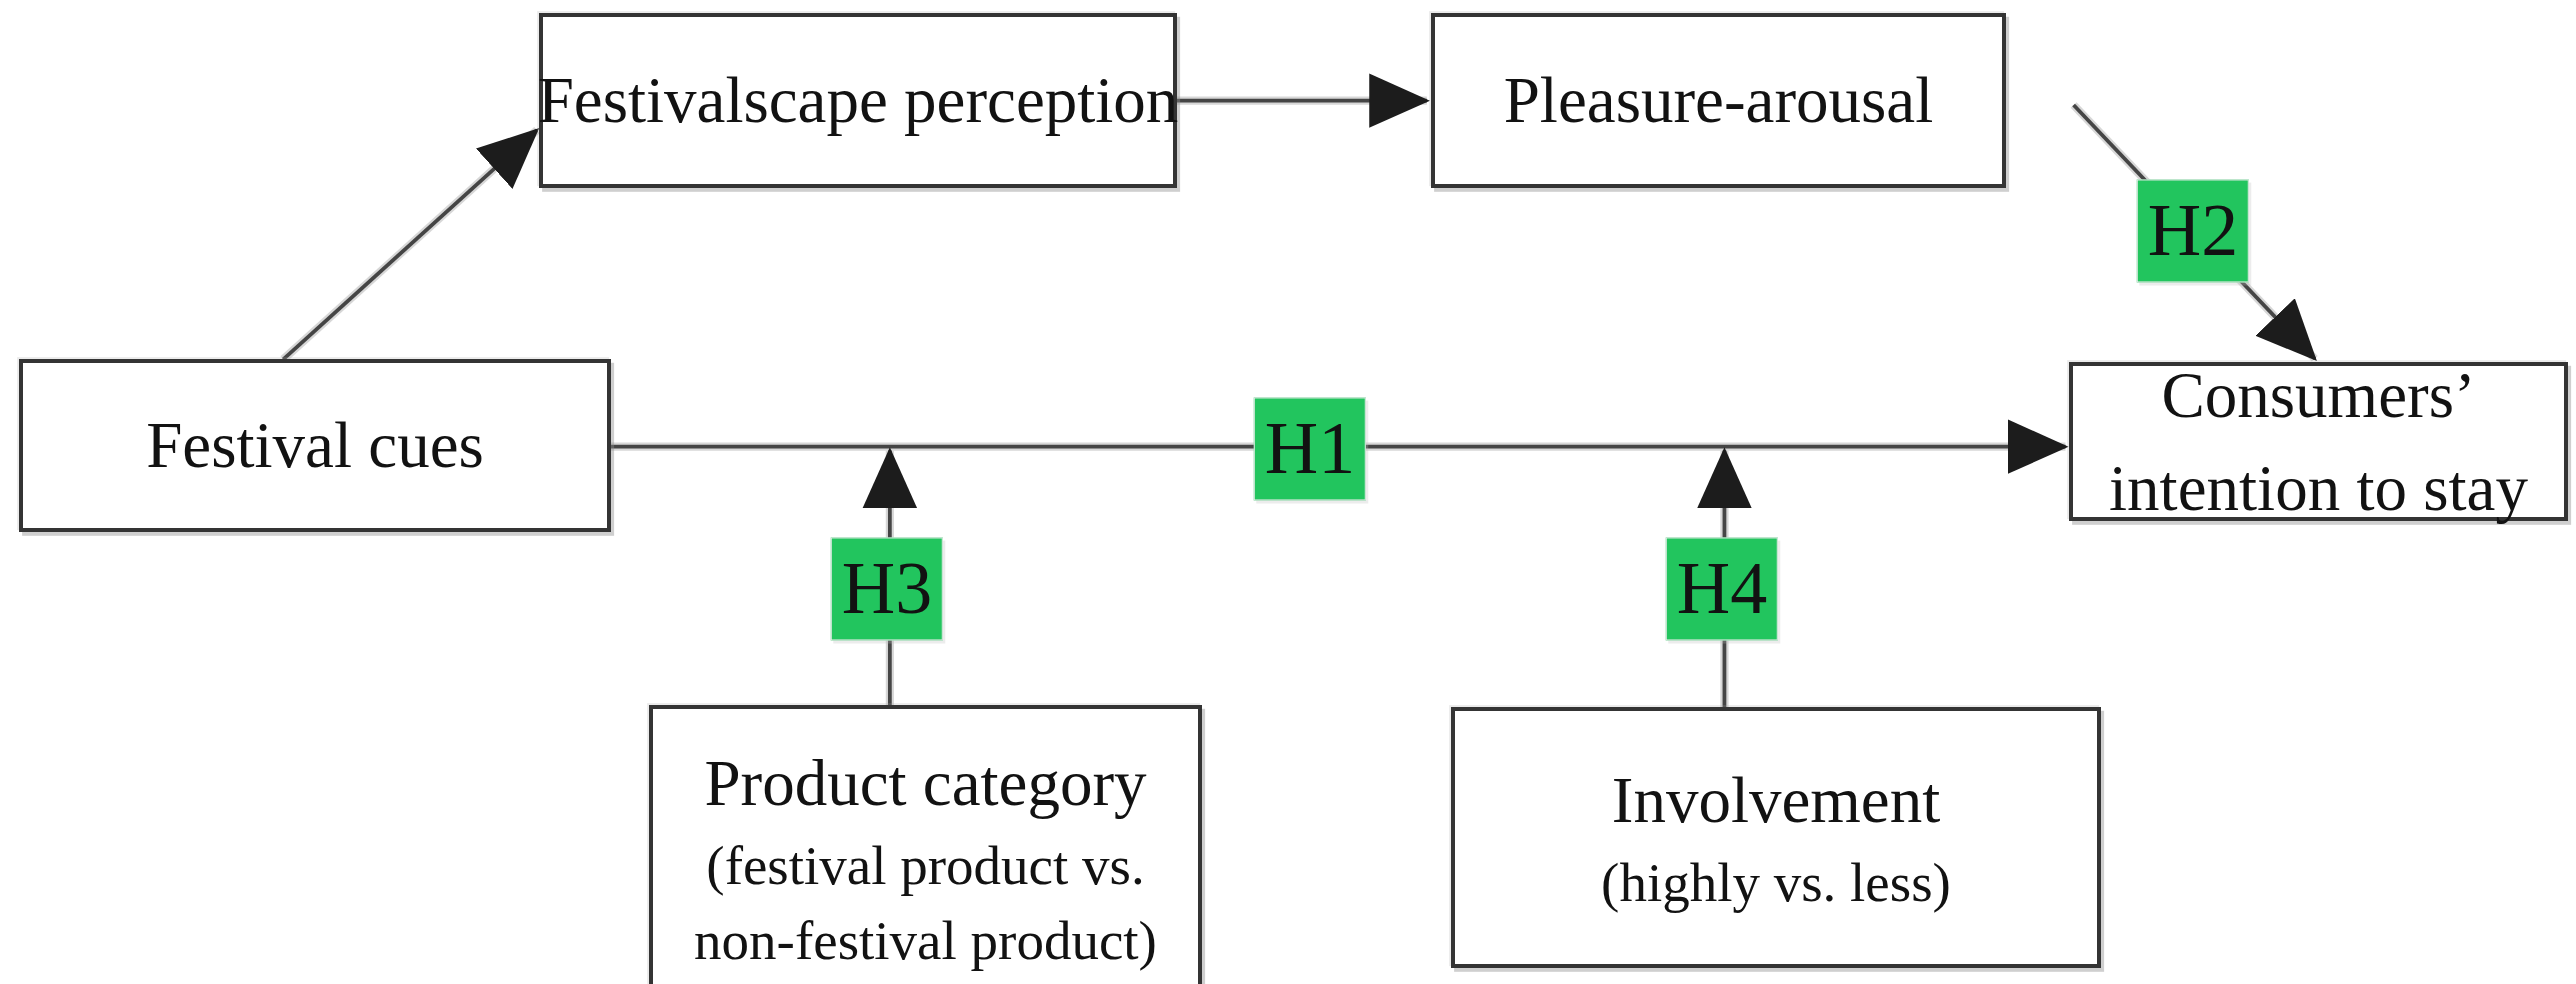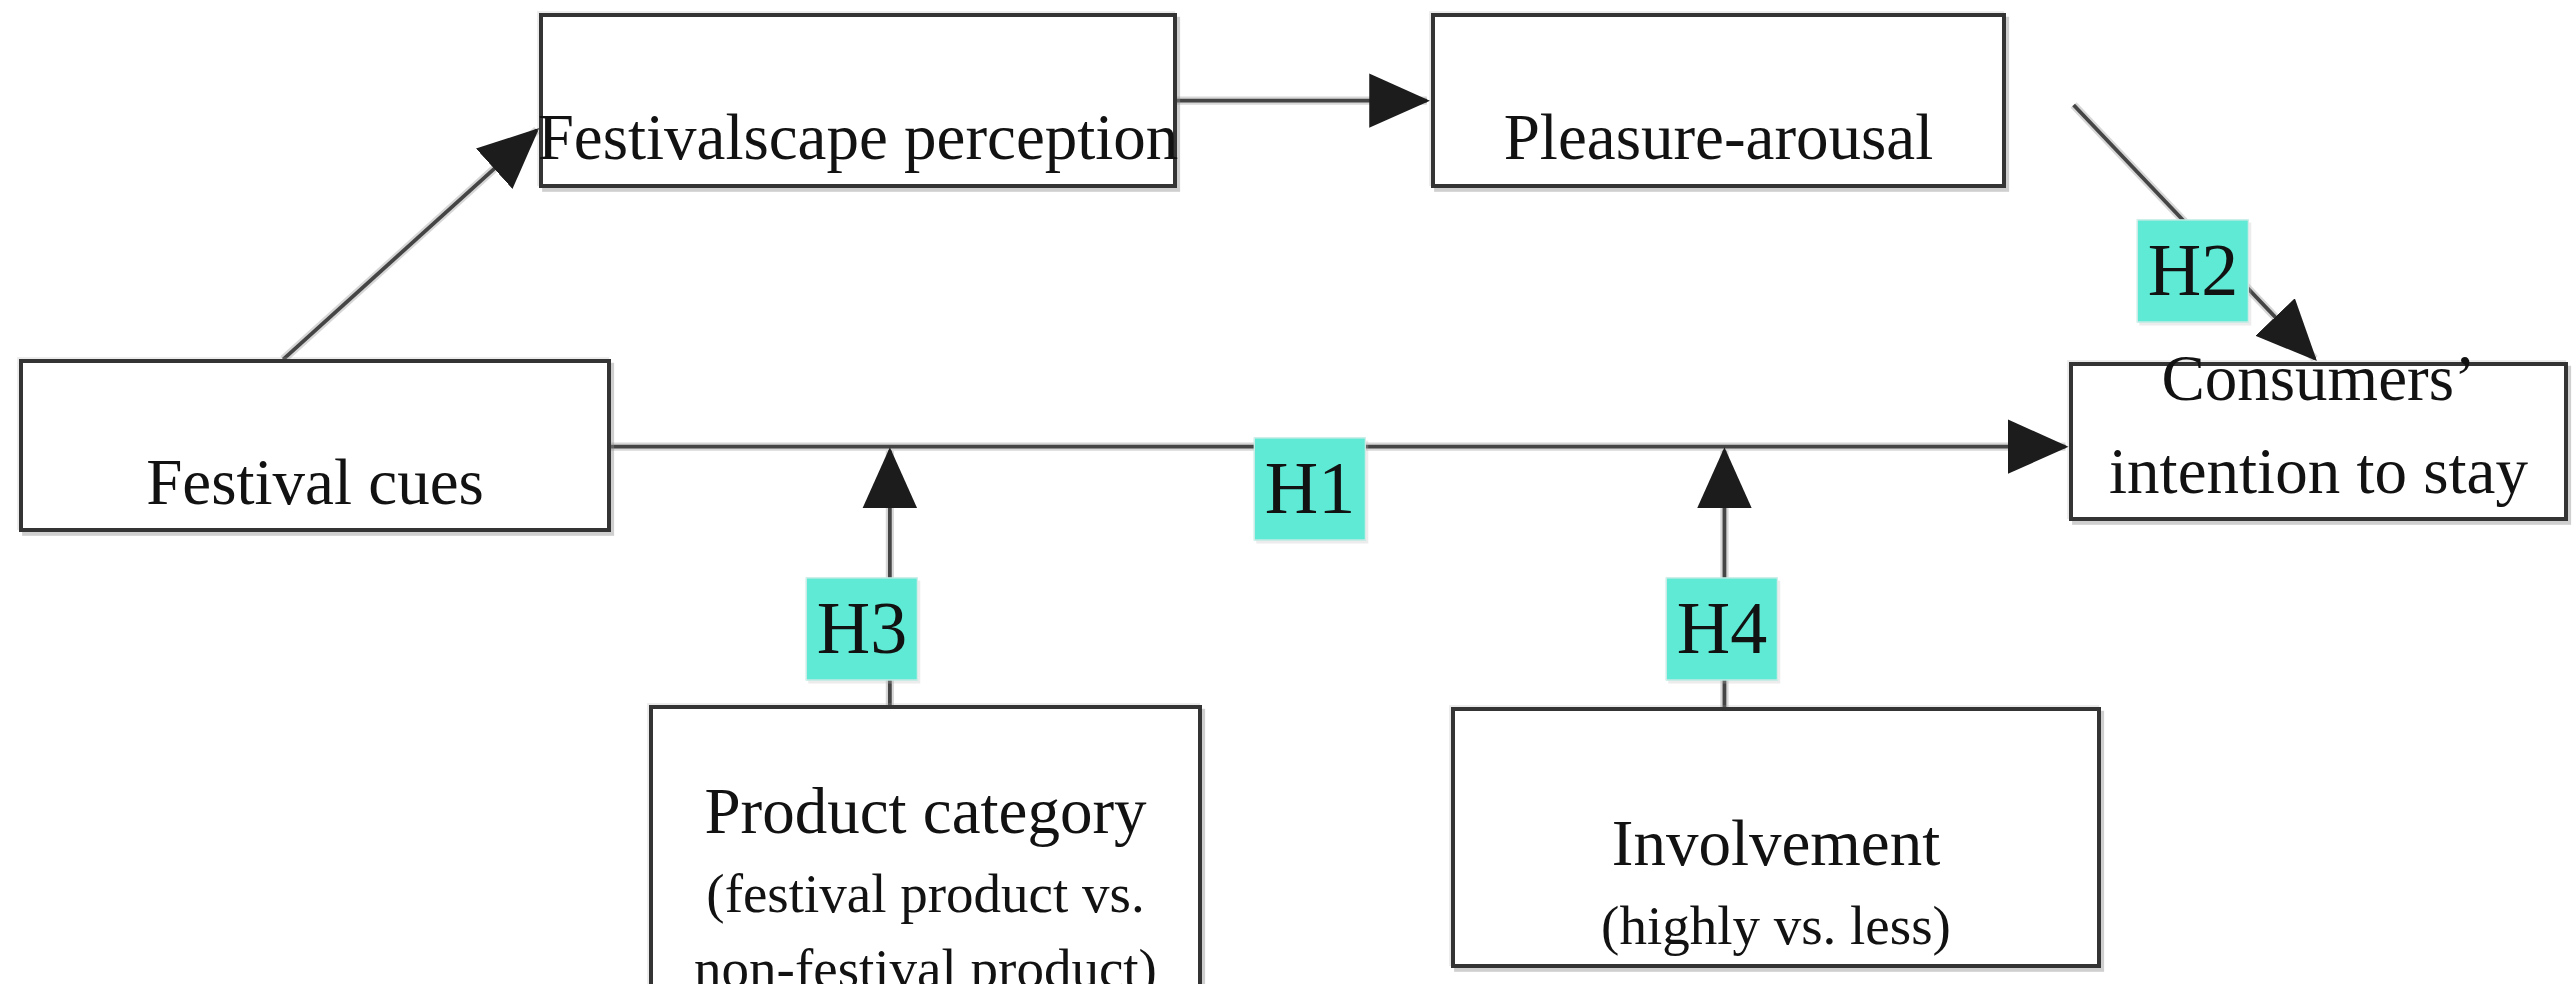--- a/index.html
+++ b/index.html
@@ -5,42 +5,42 @@
   html,body{margin:0;padding:0;background:#ffffff;}
   .stage{
     position:relative;width:2576px;height:985px;background:#ffffff;
     font-family:"Liberation Serif","DejaVu Serif",serif;color:#121212;overflow:hidden;
   }
   svg.arrow-layer{position:absolute;left:0;top:0;width:2576px;height:985px;z-index:1;}
   .box{
     position:absolute;box-sizing:border-box;background:#ffffff;
     border:4.4px solid #343434;
     box-shadow:3.1px 3.8px 0 rgba(140,140,140,0.42), -1.9px -1.9px 0 rgba(165,165,165,0.22);
-    display:flex;flex-direction:column;align-items:center;justify-content:flex-end;
+    display:flex;flex-direction:column;align-items:center;justify-content:center;
     text-align:center;z-index:2;
   }
   .box-title{font-size:65px;line-height:1.42;white-space:nowrap;}
   .box-sub{font-size:55px;line-height:1.36;white-space:nowrap;}
   .hlabel{
     position:absolute;transform:translate(-50%,-50%);
-    background:#5eead4;border:1.3px solid #ebebeb;
+    background:#22c55e;border:1.3px solid #ebebeb;
     box-shadow:2.5px 3.1px 0 rgba(185,185,185,0.28);
-    padding:8px 10px;font-size:74px;line-height:1.15;z-index:3;white-space:nowrap;margin-top:40px;
+    padding:8px 10px;font-size:74px;line-height:1.15;z-index:3;white-space:nowrap;
   }
   
   #box-festivalscape{left:539px;top:12.6px;width:638px;height:175px;}
   #box-pleasure{left:1431px;top:12.6px;width:575px;height:175px;}
   #box-cues{left:19px;top:359px;width:592px;height:173px;}
   #box-consumers{left:2069px;top:362px;width:499px;height:159px;}
   #box-product{left:617px;top:705px;width:553px;height:306px;margin-left:32px;}
   #box-involvement{left:1451px;top:707px;width:650px;height:261px;}
   
   #label-h1{left:1310px;top:449px;}
   #label-h2{left:2193px;top:231px;}
-  #label-h3{left:862px;top:589px;}
+  #label-h3{left:887px;top:589px;}
   #label-h4{left:1722px;top:589px;}
 </style>
 </head>
 <body>
 
 <div class="stage">
 
   <svg class="arrow-layer" viewBox="0 0 4102 1568" xmlns="http://www.w3.org/2000/svg">
     <defs>
       <marker id="ah" viewBox="0 0 12 12" refX="11" refY="6" markerWidth="100" markerHeight="100" markerUnits="userSpaceOnUse" orient="auto">

